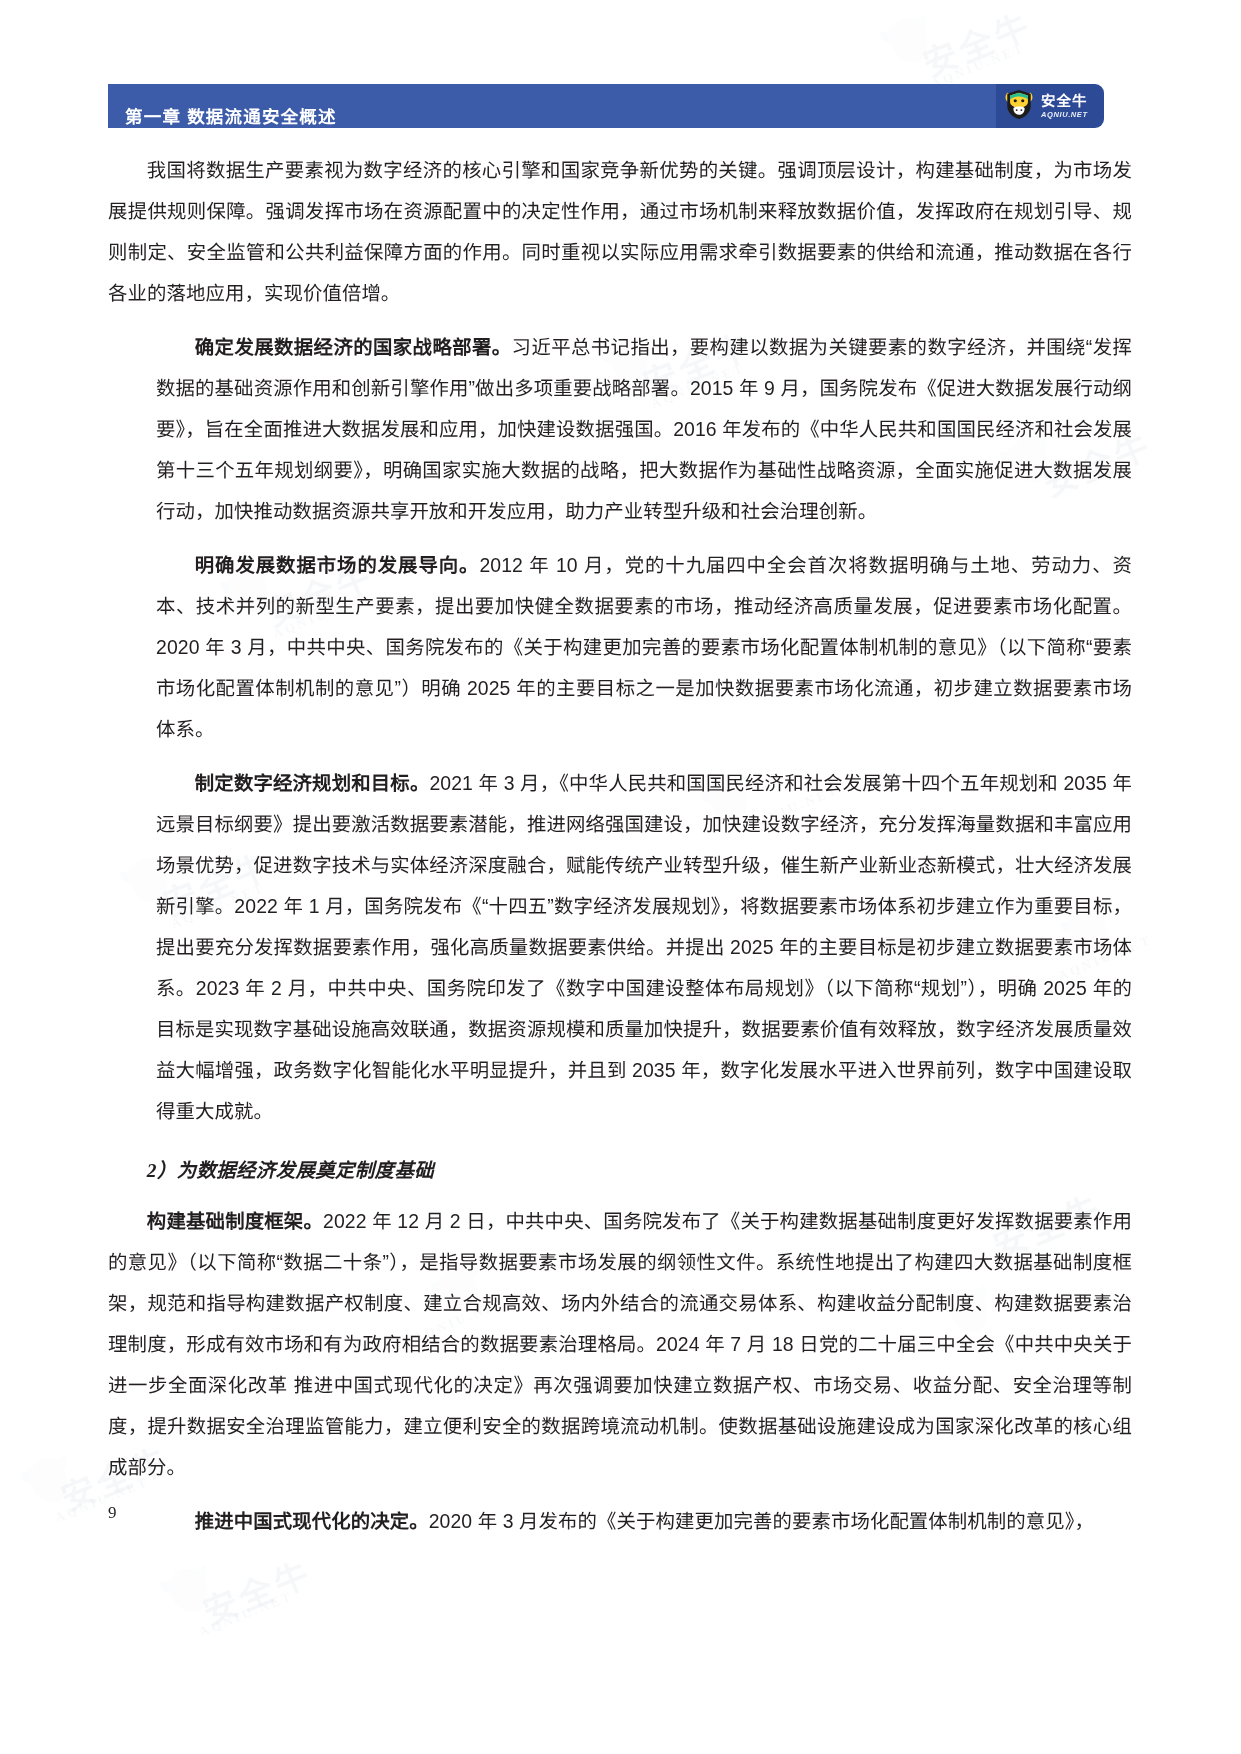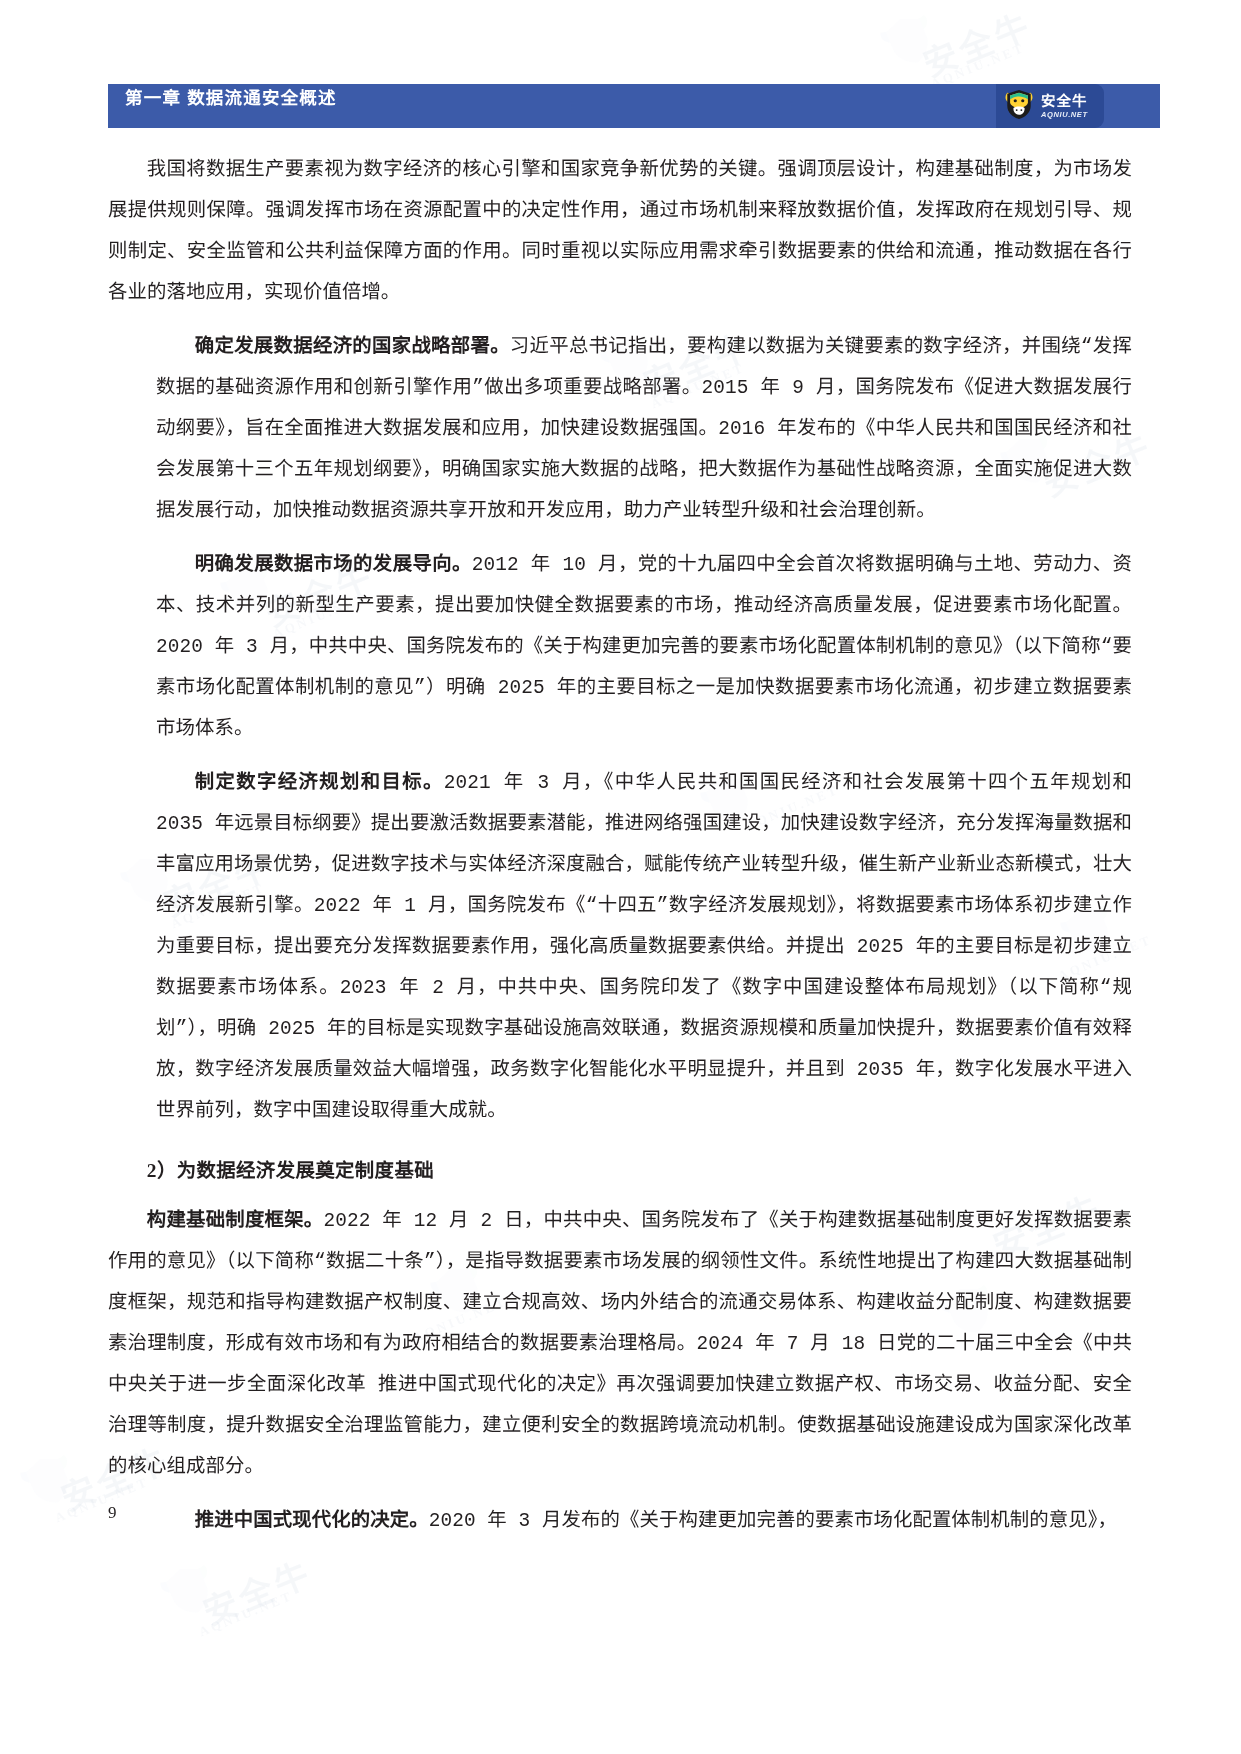--- a/index.html
+++ b/index.html
@@ -55,27 +55,27 @@
     width: 58px;
     height: 58px;
     opacity: 0.16;
   }
 
   
   .header-bar {
     position: absolute;
     left: 108px;
     top: 84px;
-    width: 1052px;
+    width: 888px;
     height: 44px;
     background: #3c5ba9;
     border-radius: 0 0 0 0;
     z-index: 4;
     display: flex;
-    align-items: flex-start;
+    align-items: flex-end;
   }
   .header-title {
     color: #ffffff;
     font-family: "Liberation Sans", sans-serif;
     font-size: 17.5px;
     font-weight: 700;
     letter-spacing: 1.2px;
     margin-left: 17px;
     white-space: nowrap;
   }
@@ -131,39 +131,40 @@
     z-index: 3;
   }
   p.para {
     margin: 0 0 0 0;
     font-size: 19.4px;
     line-height: 41px;
     color: #231f20;
     text-align: justify;
     text-justify: inter-ideograph;
     text-indent: 2em;
-    font-family: Liberation Mono, monospace;
+    font-family: Liberation Sans, sans-serif;
     letter-spacing: 0.1px;
   }
   p.para + p.para {
     margin-top: 13px;
     margin-left: 48px;
   }
   p.para .lead {
     font-weight: 700;
   }
   h3.subhead {
     margin: 18px 0 0 0;
     font-size: 19.4px;
     line-height: 41px;
     font-weight: 700;
     color: #231f20;
     text-indent: 2em;
     font-family: "Liberation Serif", "DejaVu Serif", serif;
     letter-spacing: 0.4px;
+    font-style: italic;
   }
   h3.subhead + p.para {
     margin-top: 10px;
   }
 
   
   .page-number {
     position: absolute;
     left: 108px;
     top: 1503px;

